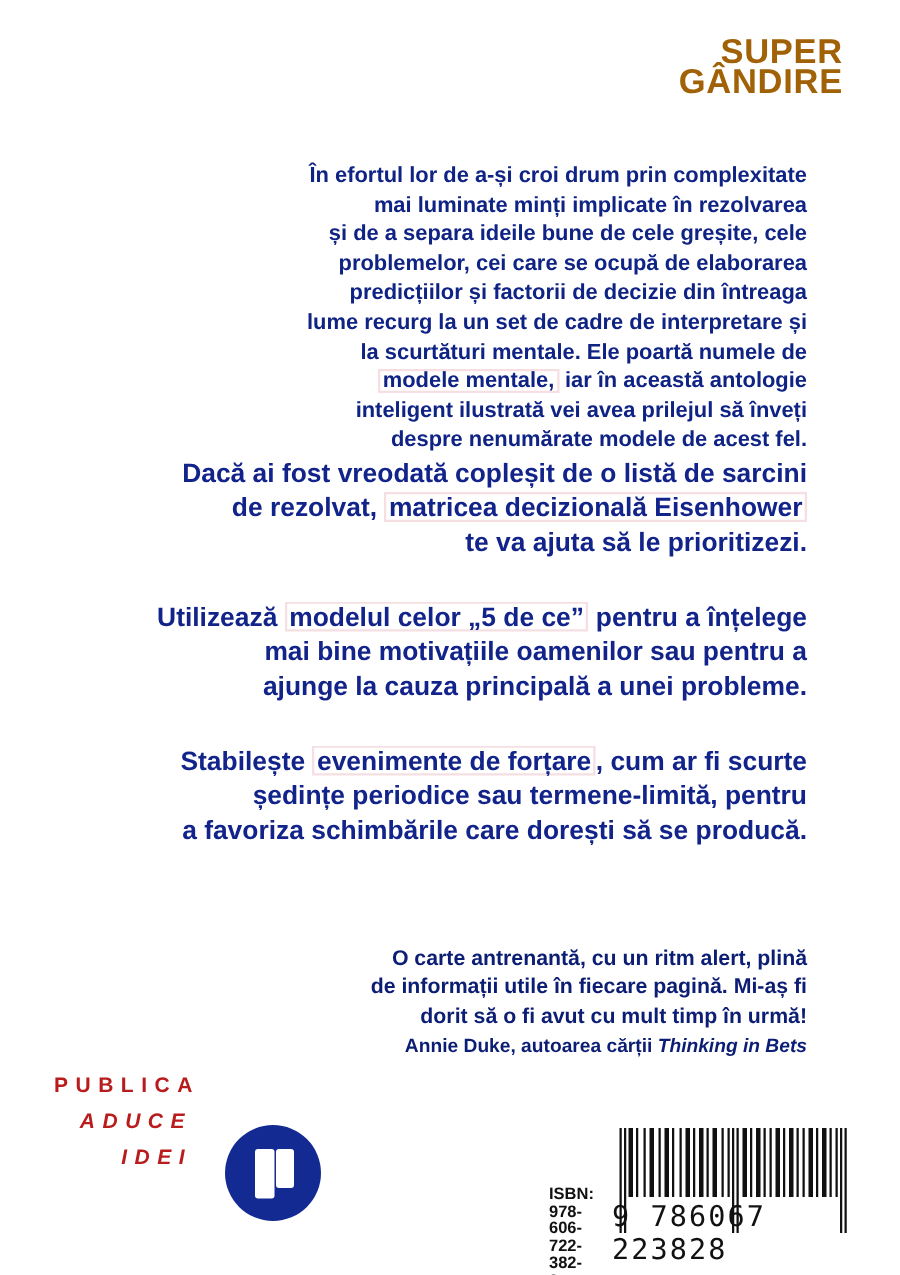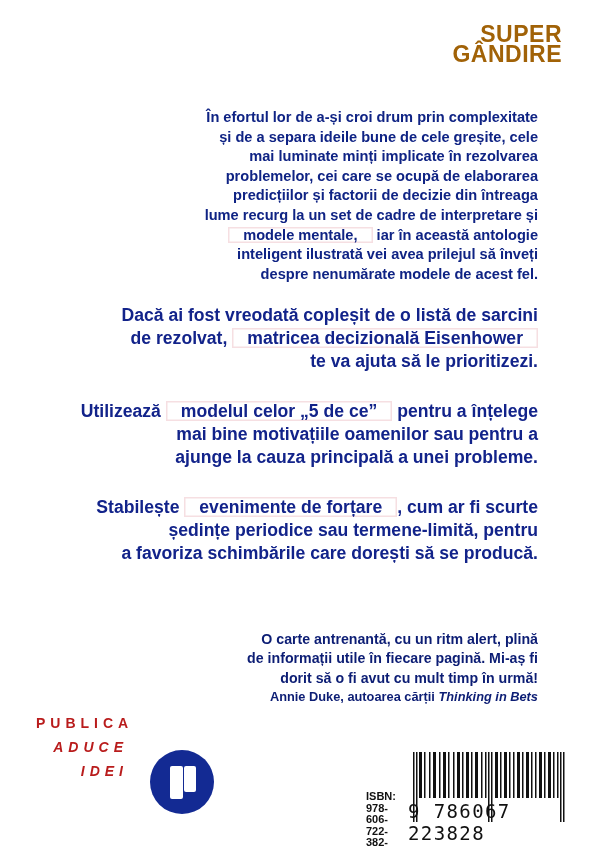--- a/index.html
+++ b/index.html
@@ -48,21 +48,21 @@
       font-weight: bold;
       font-size: 17.6px;
       line-height: 23px;
       color: #12238a;
     }
     .b1 { top: 304px; }
     .b2 { top: 400px; }
     .b3 { top: 496px; }
     .hl {
       box-shadow: inset 0 0 0 1.5px #f6dfe2;
-      padding: 0 15px;
+      padding: 0 3px;
     }
     .quote {
       position: absolute;
       left: 150px;
       right: 62px;
       top: 591px;
       text-align: right;
       font-family: "Liberation Sans", sans-serif;
       font-weight: bold;
       font-size: 14.2px;
@@ -151,25 +151,26 @@
 </head>
 <body>
 
 <div class="brand">
   <div>SUPER</div>
   <div>GÂNDIRE</div>
 </div>
 
 <div class="intro">
   <div>În efortul lor de a-și croi drum prin complexitate</div>
+  <div>mai luminate minți implicate în rezolvarea</div>
   <div>și de a separa ideile bune de cele greșite, cele</div>
-  <div>mai luminate minți implicate în rezolvarea</div>
   <div>problemelor, cei care se ocupă de elaborarea</div>
   <div>predicțiilor și factorii de decizie din întreaga</div>
   <div>lume recurg la un set de cadre de interpretare și</div>
+  <div>la scurtături mentale. Ele poartă numele de</div>
   <div>
     <span class="hl">modele mentale,</span>
     <span>iar în această antologie</span>
   </div>
   <div>inteligent ilustrată vei avea prilejul să înveți</div>
   <div>despre nenumărate modele de acest fel.</div>
 </div>
 
 <div class="block b1">
   <div>Dacă ai fost vreodată copleșit de o listă de sarcini</div>

